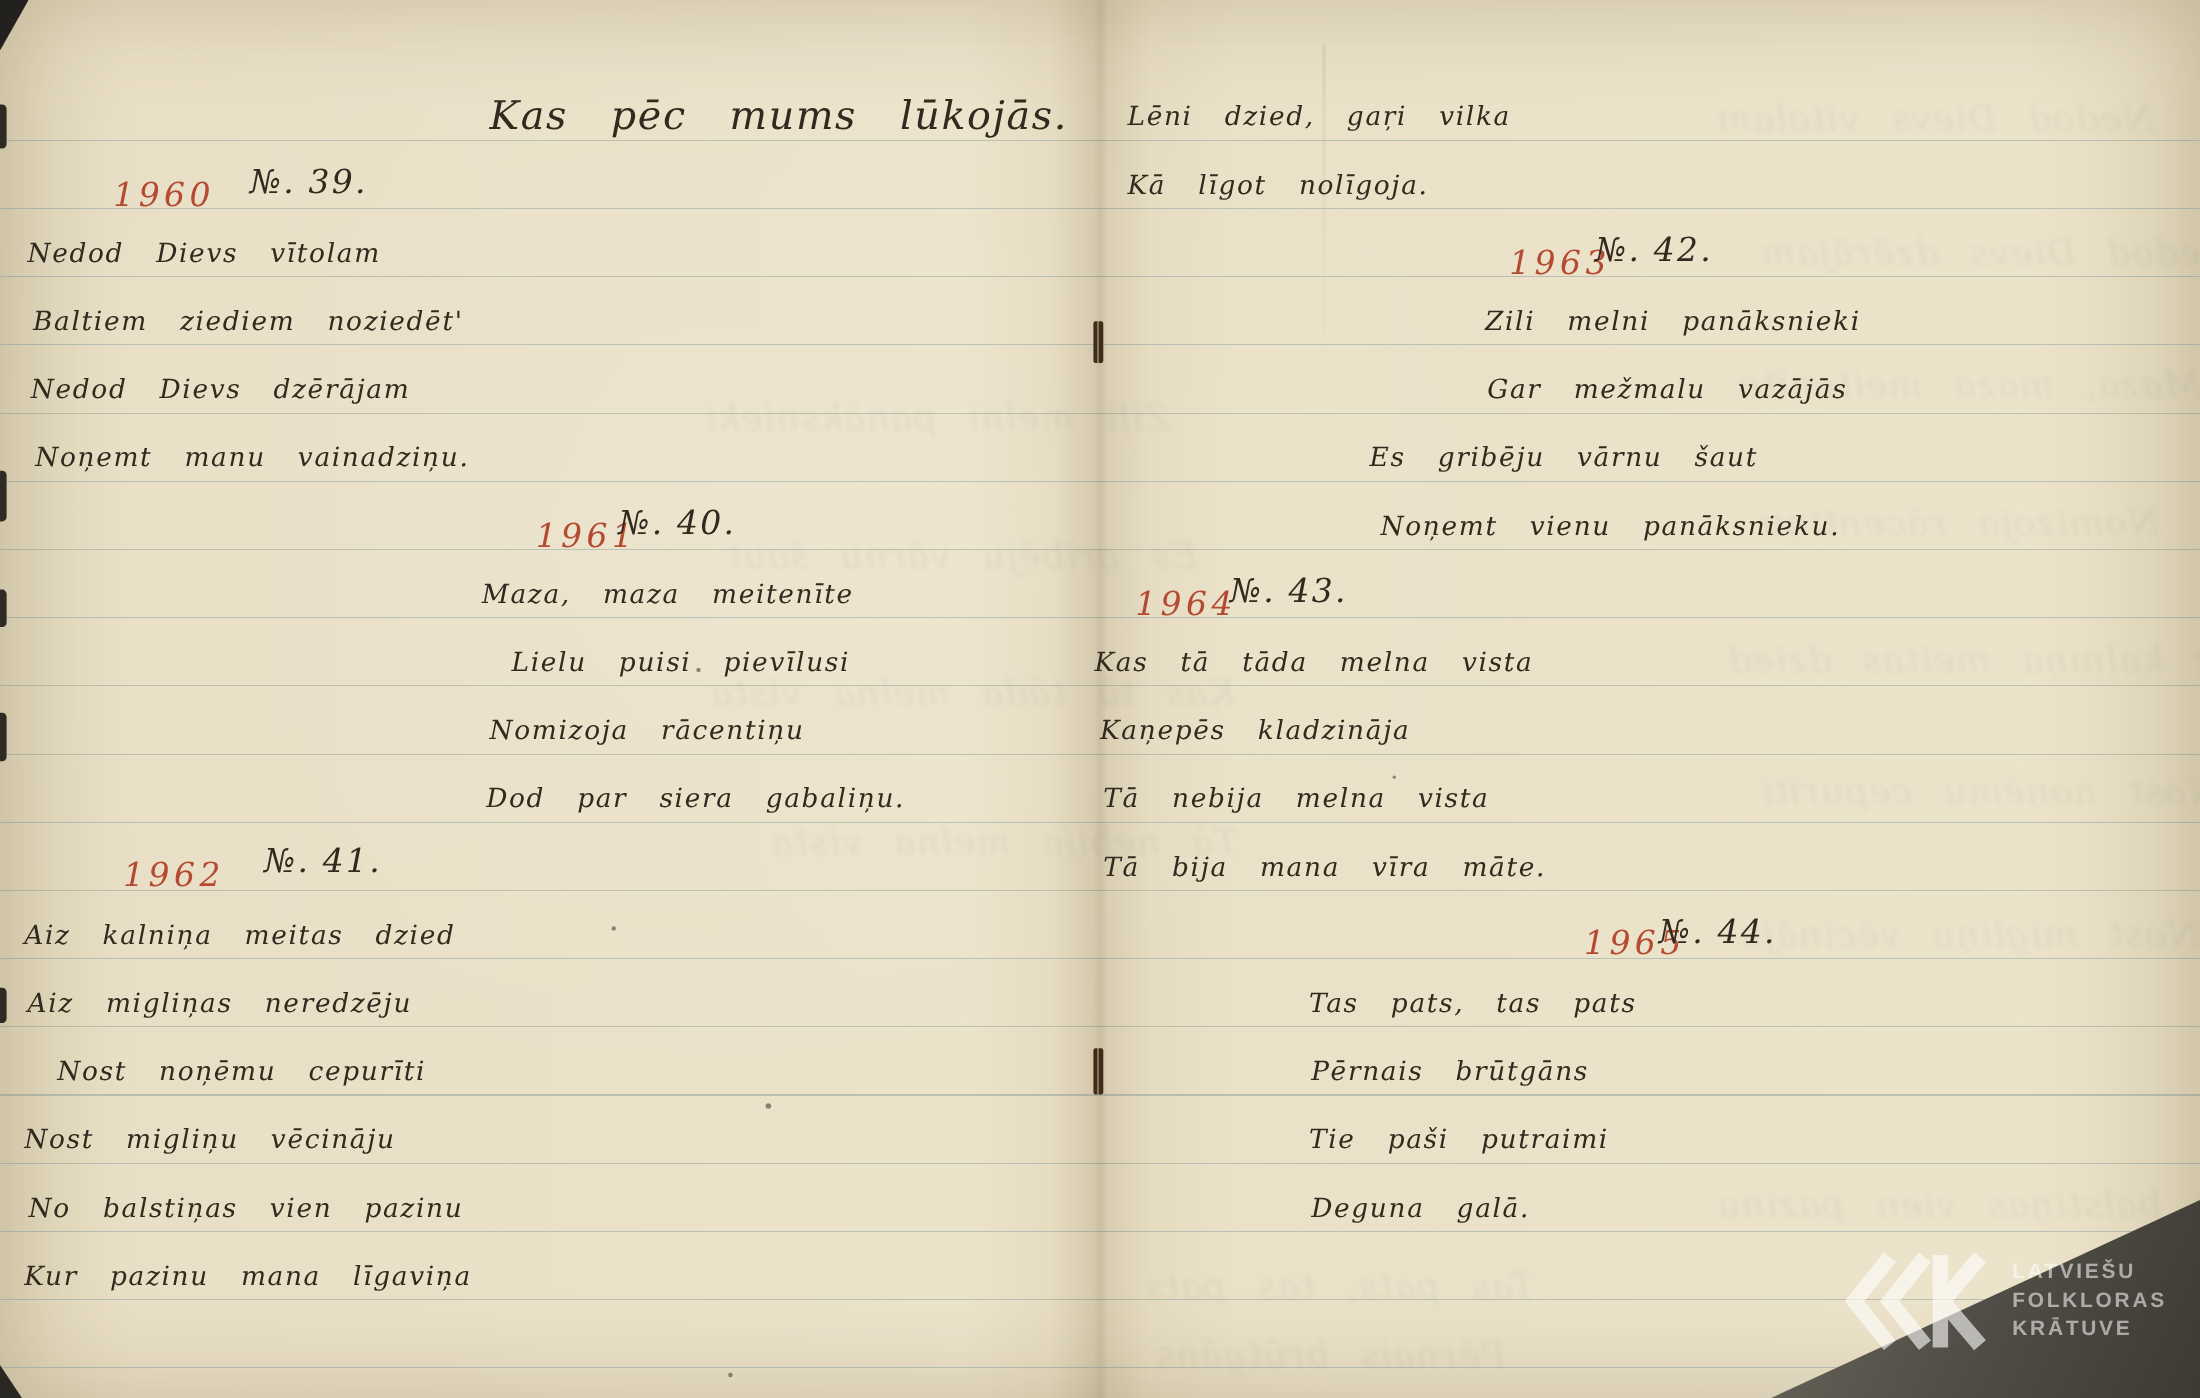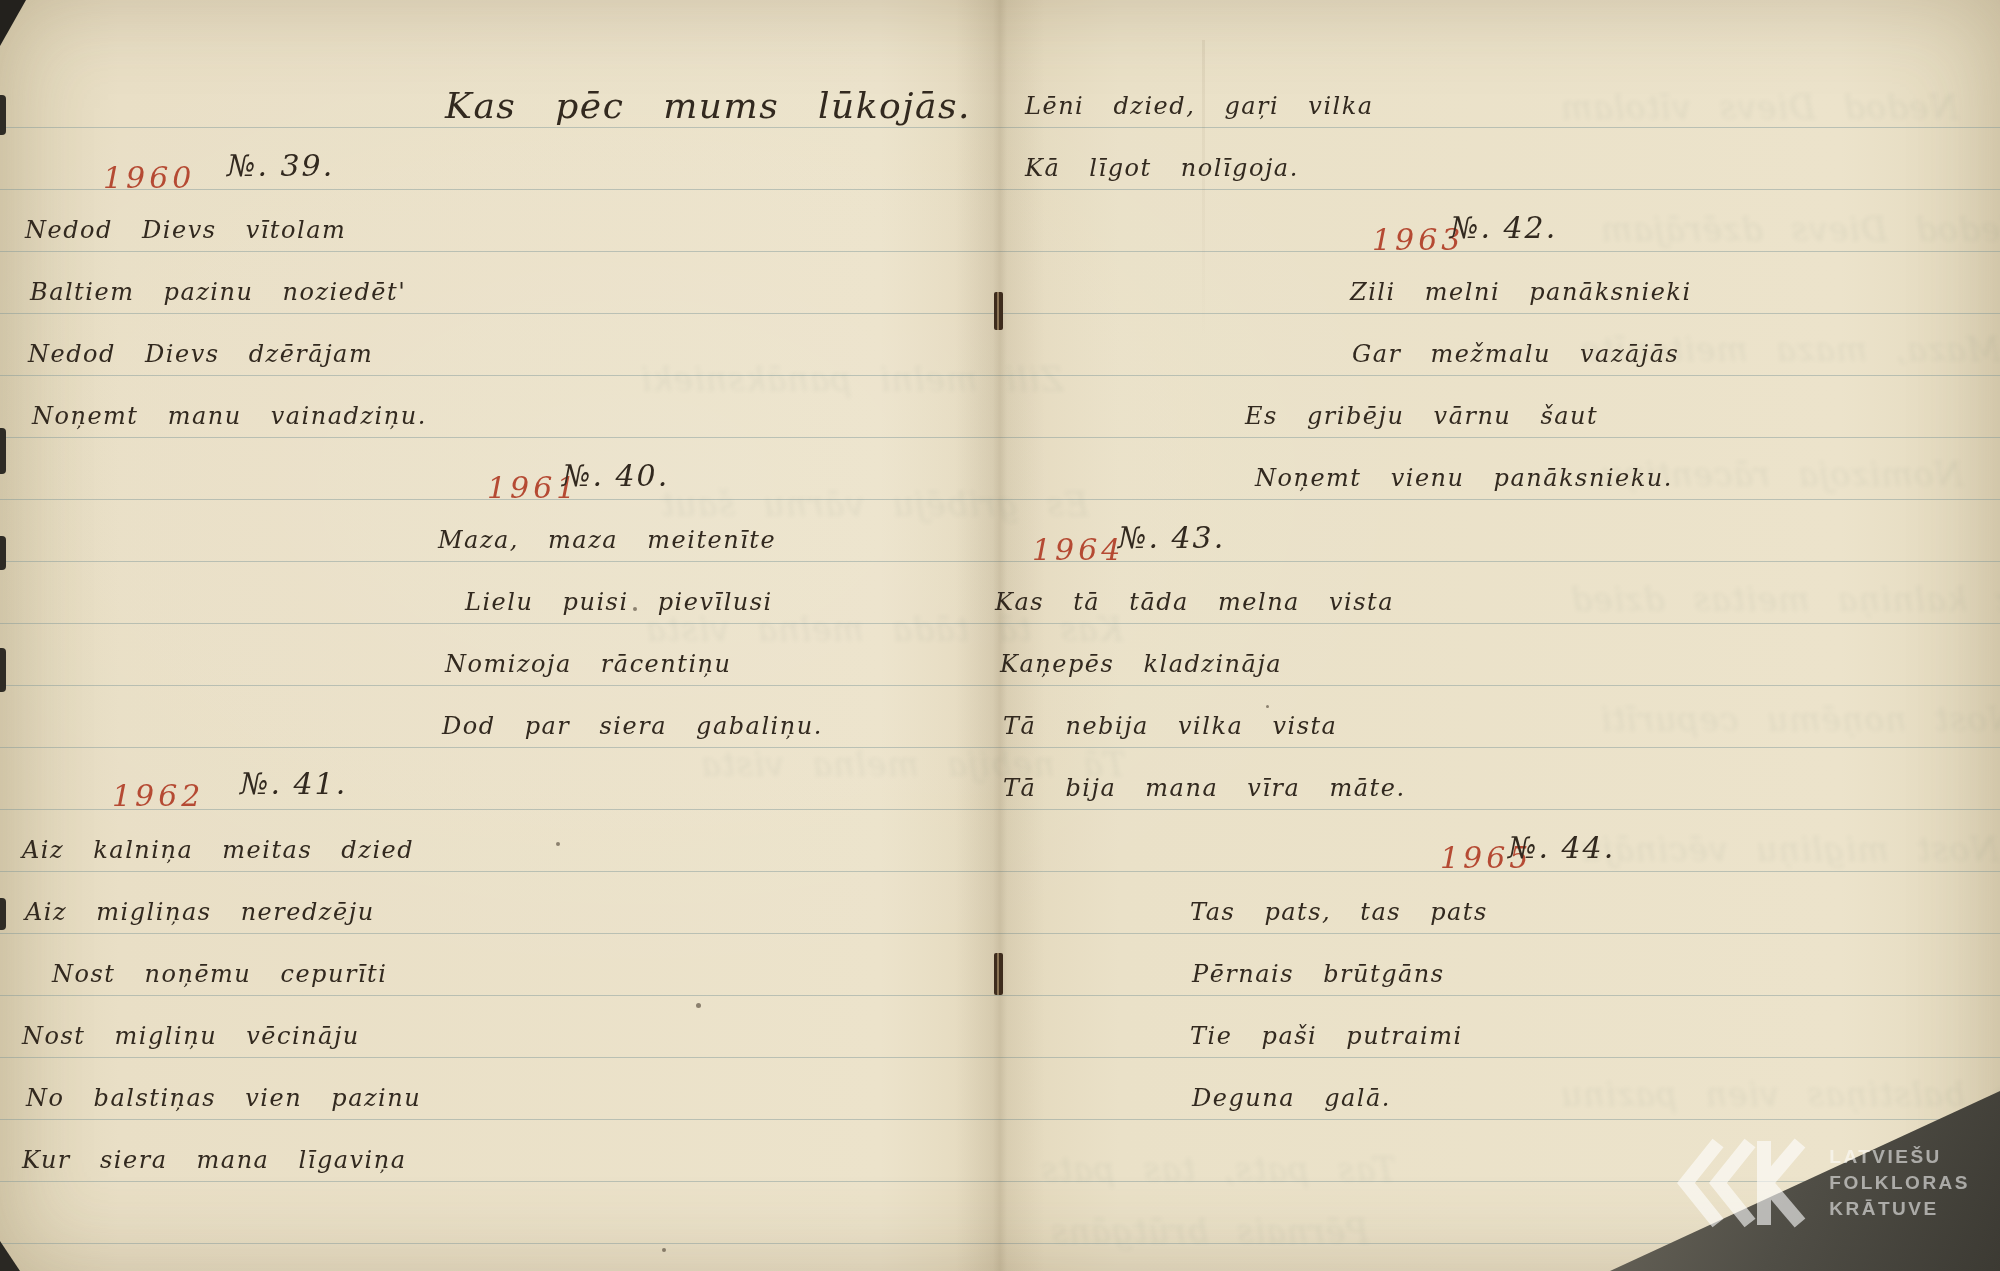--- a/index.html
+++ b/index.html
@@ -90,55 +90,55 @@
   <div class="ghost" style="left:640px;top:360px;">Zili melni panāksnieki</div>
   <div class="ghost" style="left:660px;top:485px;">Es gribēju vārnu šaut</div>
   <div class="ghost" style="left:645px;top:610px;">Kas tā tāda melna vista</div>
   <div class="ghost" style="left:700px;top:745px;">Tā nebija melna vista</div>
 
   <div class="hand title" style="left:445px;top:84px;">Kas pēc mums lūkojās.</div>
 
   <div class="red" style="left:103px;top:158px;">1960</div>
   <div class="no" style="left:227px;top:146px;font-style:italic;">№. 39.</div>
   <div class="hand" style="left:25px;top:208px;">Nedod Dievs vītolam</div>
-  <div class="hand" style="left:30px;top:270px;">Baltiem pazinu noziedēt'</div>
+  <div class="hand" style="left:30px;top:270px;">Baltiem ziediem noziedēt'</div>
   <div class="hand" style="left:28px;top:332px;">Nedod Dievs dzērājam</div>
   <div class="hand" style="left:32px;top:394px;">Noņemt manu vainadziņu.</div>
 
   <div class="red" style="left:487px;top:468px;">1961</div>
   <div class="no" style="left:562px;top:456px;">№. 40.</div>
   <div class="hand" style="left:438px;top:518px;">Maza, maza meitenīte</div>
   <div class="hand" style="left:442px;top:580px;margin-left:23px;">Lielu puisi pievīlusi</div>
   <div class="hand" style="left:445px;top:642px;">Nomizoja rācentiņu</div>
   <div class="hand" style="left:442px;top:704px;">Dod par siera gabaliņu.</div>
 
   <div class="red" style="left:112px;top:776px;">1962</div>
   <div class="no" style="left:240px;top:764px;">№. 41.</div>
   <div class="hand" style="left:22px;top:828px;">Aiz kalniņa meitas dzied</div>
   <div class="hand" style="left:25px;top:890px;">Aiz migliņas neredzēju</div>
   <div class="hand" style="left:24px;top:952px;margin-left:28px;">Nost noņēmu cepurīti</div>
   <div class="hand" style="left:22px;top:1014px;">Nost migliņu vēcināju</div>
   <div class="hand" style="left:26px;top:1076px;">No balstiņas vien pazinu</div>
-  <div class="hand" style="left:22px;top:1138px;">Kur siera mana līgaviņa</div>
+  <div class="hand" style="left:22px;top:1138px;">Kur pazinu mana līgaviņa</div>
 
   <div class="hand" style="left:1025px;top:84px;">Lēni dzied, gaŗi vilka</div>
   <div class="hand" style="left:1025px;top:146px;">Kā līgot nolīgoja.</div>
 
   <div class="red" style="left:1372px;top:220px;">1963</div>
   <div class="no" style="left:1450px;top:208px;">№. 42.</div>
   <div class="hand" style="left:1350px;top:270px;">Zili melni panāksnieki</div>
   <div class="hand" style="left:1352px;top:332px;">Gar mežmalu vazājās</div>
   <div class="hand" style="left:1245px;top:394px;">Es gribēju vārnu šaut</div>
   <div class="hand" style="left:1255px;top:456px;">Noņemt vienu panāksnieku.</div>
 
   <div class="red" style="left:1032px;top:530px;">1964</div>
   <div class="no" style="left:1118px;top:518px;">№. 43.</div>
   <div class="hand" style="left:995px;top:580px;">Kas tā tāda melna vista</div>
   <div class="hand" style="left:1000px;top:642px;">Kaņepēs kladzināja</div>
-  <div class="hand" style="left:1003px;top:704px;">Tā nebija vilka vista</div>
+  <div class="hand" style="left:1003px;top:704px;">Tā nebija melna vista</div>
   <div class="hand" style="left:1003px;top:766px;">Tā bija mana vīra māte.</div>
 
   <div class="red" style="left:1440px;top:838px;">1965</div>
   <div class="no" style="left:1508px;top:828px;">№. 44.</div>
   <div class="hand" style="left:1190px;top:890px;">Tas pats, tas pats</div>
   <div class="hand" style="left:1192px;top:952px;">Pērnais brūtgāns</div>
   <div class="hand" style="left:1190px;top:1014px;">Tie paši putraimi</div>
   <div class="hand" style="left:1192px;top:1076px;">Deguna galā.</div>
 
   <div class="edge-wedge-top"></div>

